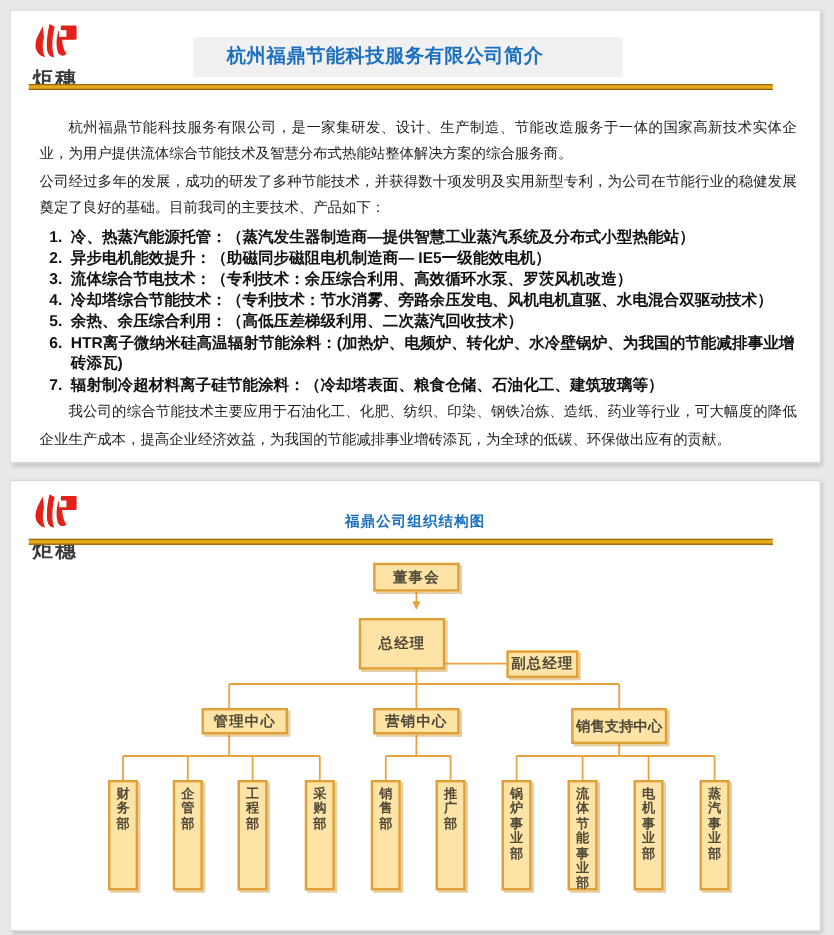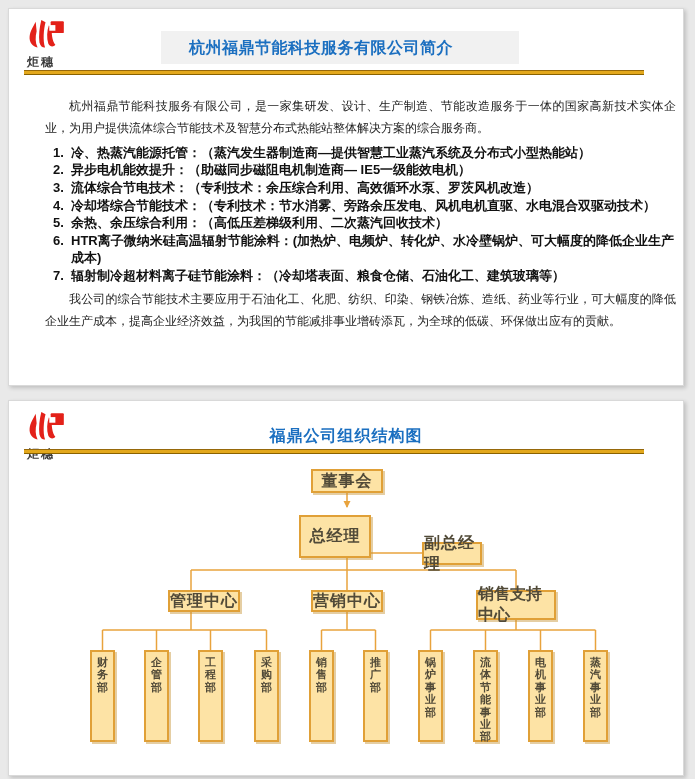--- a/index.html
+++ b/index.html
@@ -11,65 +11,65 @@
   .card{
     position:relative;width:676px;background:#ffffff;
     border:1px solid #d9d9d9;box-sizing:border-box;
     box-shadow:2px 2px 4px rgba(0,0,0,0.18);
   }
   .card1{height:378px;margin:8px 0 0 8px;}
   .card2{height:376px;margin:14px 0 0 8px;}
 
   
   .brand{position:absolute;left:18px;top:10px;width:44px;text-align:left;}
-  .brand-label{font-size:12px;font-weight:bold;color:#3a3a3a;letter-spacing:2px;margin-top:1px;}
+  .brand-label{font-size:17px;font-weight:bold;color:#3a3a3a;letter-spacing:2px;margin-top:1px;}
 
   
   .title-band{
     position:absolute;left:152px;top:22px;width:358px;height:33px;
     background:#f1f1f1;
   }
   .title-band .title-text{
     font-size:16px;font-weight:bold;color:#1b6fc0;
     line-height:33px;padding-left:28px;letter-spacing:0.5px;
   }
   .title-center{
     position:absolute;left:0;right:0;top:25px;text-align:center;
-    font-size:16px;font-weight:bold;color:#1b6fc0;letter-spacing:1px;
+    font-size:12px;font-weight:bold;color:#1b6fc0;letter-spacing:1px;
   }
   .gold-line{
     position:absolute;left:15px;width:620px;height:3px;
     background:#e3a81c;border-top:1px solid #96680a;border-bottom:1px solid #8a6200;
   }
   .card1 .gold-line{top:61px;}
   .card2 .gold-line{top:48px;}
 
   
-  .content{position:absolute;left:36px;top:86px;width:631px;}
+  .content{position:absolute;left:24px;top:86px;width:631px;}
   .content p{margin:0;font-size:12px;line-height:22.4px;color:#1c1c1c;text-align:justify;}
   .content p.indent{text-indent:2em;}
   .product-list{
     list-style:none;counter-reset:item;margin:4px 0 3px 0;padding:0 0 0 8px;
   }
   .product-list li{
     counter-increment:item;position:relative;padding-left:18px;
     font-size:13px;font-weight:bold;color:#111;line-height:17.6px;
   }
   .product-list li:before{
     content:counter(item) ".";position:absolute;left:0;font-weight:bold;
   }
 
   
   .org{position:absolute;left:0;top:0;width:674px;height:374px;}
   .org svg.connectors{position:absolute;left:0;top:0;}
   .node{
     position:absolute;box-sizing:border-box;
     background:#fde3a5;border:2px solid #e0a037;
     box-shadow:2px 2px 0 rgba(197,147,52,0.45);
-    color:#514a38;font-size:16px;font-weight:bold;
+    color:#514a38;font-size:12px;font-weight:bold;
     display:flex;align-items:center;justify-content:center;
     letter-spacing:1px;
   }
   .node.dept{
     display:block;text-align:center;padding-top:4px;
     font-size:11px;line-height:12.4px;letter-spacing:0;
     white-space:pre-line;
   }
 </style>
 </head>
@@ -88,27 +88,28 @@
     </svg>
     <div class="brand-label">炬穗</div>
   </div>
   <div class="title-band">
     <div class="title-text">杭州福鼎节能科技服务有限公司简介</div>
   </div>
   <div class="gold-line"></div>
 
   <div class="content">
     <p class="indent">杭州福鼎节能科技服务有限公司，是一家集研发、设计、生产制造、节能改造服务于一体的国家高新技术实体企业，为用户提供流体综合节能技术及智慧分布式热能站整体解决方案的综合服务商。</p>
+    <p>公司经过多年的发展，成功的研发了多种节能技术，并获得数十项发明及实用新型专利，为公司在节能行业的稳健发展奠定了良好的基础。目前我司的主要技术、产品如下：</p>
     <ol class="product-list">
       <li>冷、热蒸汽能源托管：（蒸汽发生器制造商—提供智慧工业蒸汽系统及分布式小型热能站）</li>
       <li>异步电机能效提升：（助磁同步磁阻电机制造商— IE5一级能效电机）</li>
       <li>流体综合节电技术：（专利技术：余压综合利用、高效循环水泵、罗茨风机改造）</li>
       <li>冷却塔综合节能技术：（专利技术：节水消雾、旁路余压发电、风机电机直驱、水电混合双驱动技术）</li>
       <li>余热、余压综合利用：（高低压差梯级利用、二次蒸汽回收技术）</li>
-      <li>HTR离子微纳米硅高温辐射节能涂料：(加热炉、电频炉、转化炉、水冷壁锅炉、可大幅度的降低企业生产成本)</li>
+      <li>HTR离子微纳米硅高温辐射节能涂料：(加热炉、电频炉、转化炉、水冷壁锅炉、为我国的节能减排事业增砖添瓦)</li>
       <li>辐射制冷超材料离子硅节能涂料：（冷却塔表面、粮食仓储、石油化工、建筑玻璃等）</li>
     </ol>
     <p class="indent">我公司的综合节能技术主要应用于石油化工、化肥、纺织、印染、钢铁冶炼、造纸、药业等行业，可大幅度的降低企业生产成本，提高企业经济效益，为我国的节能减排事业增砖添瓦，为全球的低碳、环保做出应有的贡献。</p>
   </div>
 </section>
 
 <section class="card card2">
   <div class="brand">
     <svg width="38" height="30" viewBox="0 0 40 32">
       <g fill="#e32119">

